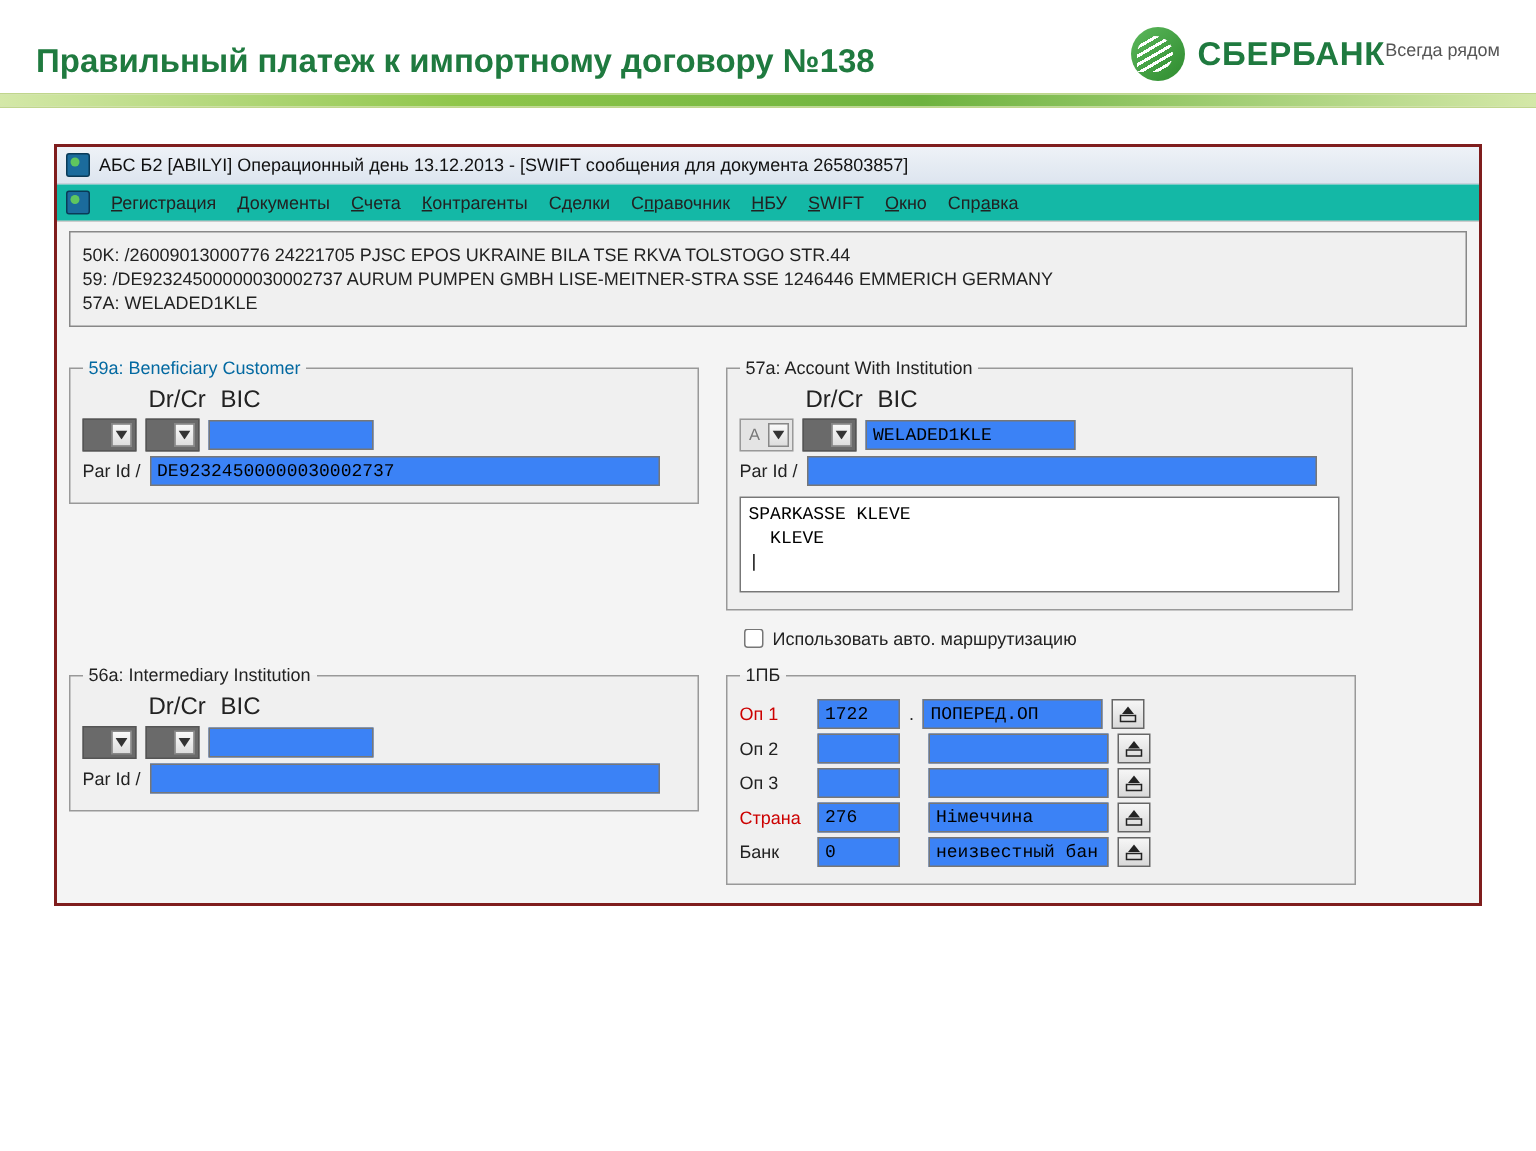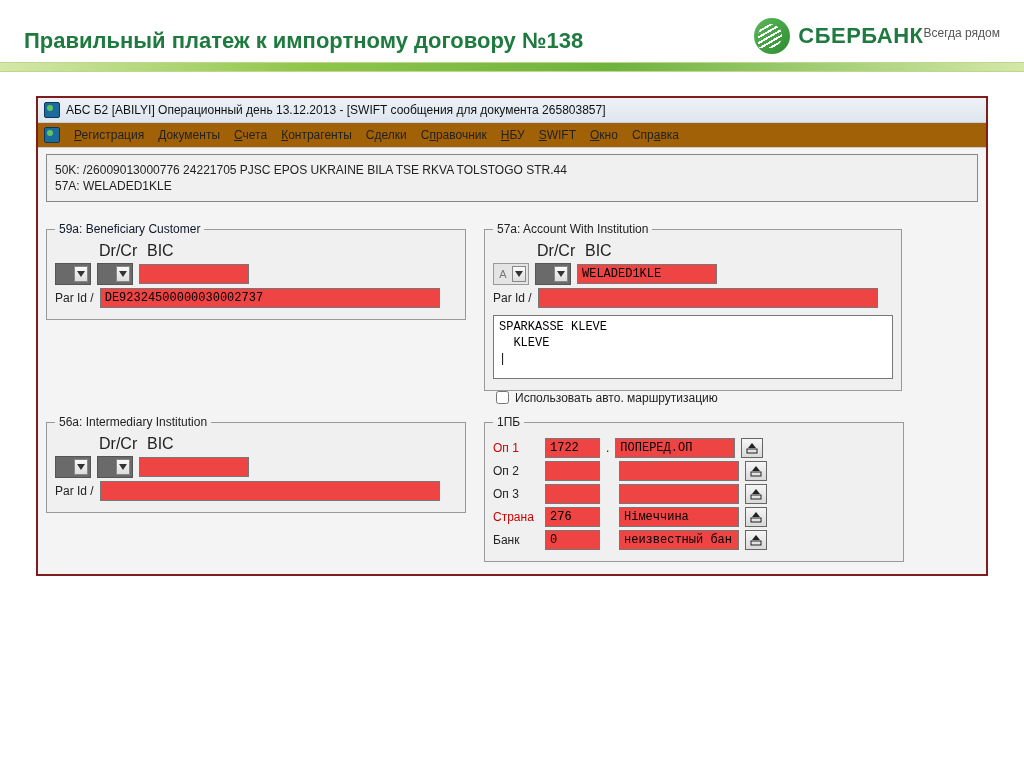--- a/index.html
+++ b/index.html
@@ -16,50 +16,50 @@
   
   .green-bar { height: 10px; background: linear-gradient(90deg, #d4e8a8 0%, #8fc64a 30%, #6eb33f 60%, #d4e8a8 100%); border-top:1px solid #c0d68c; border-bottom:1px solid #c0d68c; margin-bottom: 24px; }
   
   .app-window { margin: 0 36px; border: 2px solid #7f1d1d; background: #f4f4f4; font-family: Tahoma, Verdana, sans-serif; font-size: 12px; color: #222; }
   
   .title-bar { background: linear-gradient(#eef2f7,#dde5ef); padding: 4px 6px; display: flex; align-items: center; gap: 6px; border-bottom: 1px solid #c8d0dc; }
   .title-bar .app-icon { width:16px; height:16px; background:#1b6b9c; border:1px solid #0a3a57; border-radius:2px; position:relative; }
   .title-bar .app-icon::after{content:"";position:absolute;left:2px;top:2px;width:6px;height:6px;background:#5fc65f;border-radius:50%;}
   .title-text { color:#111; }
   
-  .menu-bar { background: #a16207; padding: 4px 6px; display: flex; align-items: center; gap: 14px; border-bottom: 1px solid #ccc; }
+  .menu-bar { background: #14b8a6; padding: 4px 6px; display: flex; align-items: center; gap: 14px; border-bottom: 1px solid #ccc; }
   .menu-bar .app-icon { width:16px; height:16px; background:#1b6b9c; border:1px solid #0a3a57; border-radius:2px; position:relative; }
   .menu-bar .app-icon::after{content:"";position:absolute;left:2px;top:2px;width:6px;height:6px;background:#5fc65f;border-radius:50%;}
   .menu-item { cursor: default; }
   .menu-item u { text-decoration: underline; }
   
   .swift-block { margin: 6px 8px 10px; border: 1px solid #888; background: #f0f0f0; padding: 6px 8px; font-family: Tahoma, sans-serif; font-size: 12px; }
   .swift-block .line { margin: 2px 0; white-space: nowrap; }
   
   .form-area { padding: 0 8px 12px; }
   .row { display: flex; gap: 18px; align-items: flex-start; }
   
   fieldset { border: 1px solid #999; background: #f0f0f0; padding: 6px 8px 8px; margin-top: 10px; position: relative; }
   legend { font-size: 12px; padding: 0 4px; }
-  legend.red { color: #0f172a; }
+  legend.red { color: #0369a1; }
   
   .field-row { display: flex; align-items: center; gap: 6px; margin: 3px 0; }
   .lbl { font-size: 12px; white-space: nowrap; }
   .lbl-red { color: #c00; }
   
   .combo-dark { width: 36px; height: 22px; background: #6a6a6a; border: 1px solid #555; display: inline-flex; align-items: center; justify-content: flex-end; padding-right: 2px; }
   .combo-dark .arrow, .combo-light .arrow { width: 14px; height: 16px; background: linear-gradient(#fafafa,#ddd); border:1px solid #888; display:flex; align-items:center; justify-content:center; }
   .combo-dark .arrow svg, .combo-light .arrow svg, .lookup-btn svg { display:block; }
   .combo-light { width: 36px; height: 22px; background: #e4e4e4; border: 1px solid #999; display: inline-flex; align-items:center; justify-content:flex-end; padding-right:2px; color:#777; font-size:11px; }
   .combo-light .txt { flex:1; text-align:center; }
   
-  input[type=text] { height: 20px; border: 1px solid #777; background: #ef4444; font-family: "Courier New", monospace; font-size: 12px; padding: 1px 4px; }
+  input[type=text] { height: 20px; border: 1px solid #777; background: #3b82f6; font-family: "Courier New", monospace; font-size: 12px; padding: 1px 4px; }
   textarea { border: 1px solid #777; background: #fff; font-family: "Courier New", monospace; font-size: 12px; padding: 3px 5px; resize: none; line-height: 1.35; }
   
-  .checkbox-row { display:flex; align-items:flex-start; gap:6px; margin:0 0 0 4px; font-size:12px; }
+  .checkbox-row { display:flex; align-items:flex-start; gap:6px; margin:12px 0 0 4px; font-size:12px; }
   .checkbox-row input { width:13px; height:13px; }
   
   .lookup-btn { width:22px; height:20px; background:linear-gradient(#f6f6f6,#d9d9d9); border:1px solid #666; display:inline-flex; align-items:center; justify-content:center; }
   
   .col-labels { display:flex; gap:6px; margin-bottom:2px; margin-left:44px; }
   .col-labels span { font-size:16px; }
   .col-labels .drcr { width:36px; text-align:center; }
   .col-labels .bic { width:auto; margin-left:6px; }
 </style>
 </head>
@@ -93,20 +93,21 @@
     <span class="menu-item">С<u>д</u>елки</span>
     <span class="menu-item">С<u>п</u>равочник</span>
     <span class="menu-item"><u>Н</u>БУ</span>
     <span class="menu-item"><u>S</u>WIFT</span>
     <span class="menu-item"><u>О</u>кно</span>
     <span class="menu-item">Спр<u>а</u>вка</span>
   </div>
 
   <div class="swift-block">
     <div class="line">50K: /26009013000776 24221705 PJSC EPOS UKRAINE BILA TSE RKVA TOLSTOGO STR.44</div>
+    <div class="line">59: /DE92324500000030002737 AURUM PUMPEN GMBH LISE-MEITNER-STRA SSE 1246446 EMMERICH GERMANY</div>
     <div class="line">57A: WELADED1KLE</div>
   </div>
 
   <div class="form-area">
     <div class="row">
 
       <fieldset style="width:420px">
         <legend class="red">59a: Beneficiary Customer</legend>
         <div class="col-labels">
           <span class="drcr">Dr/Cr</span>

